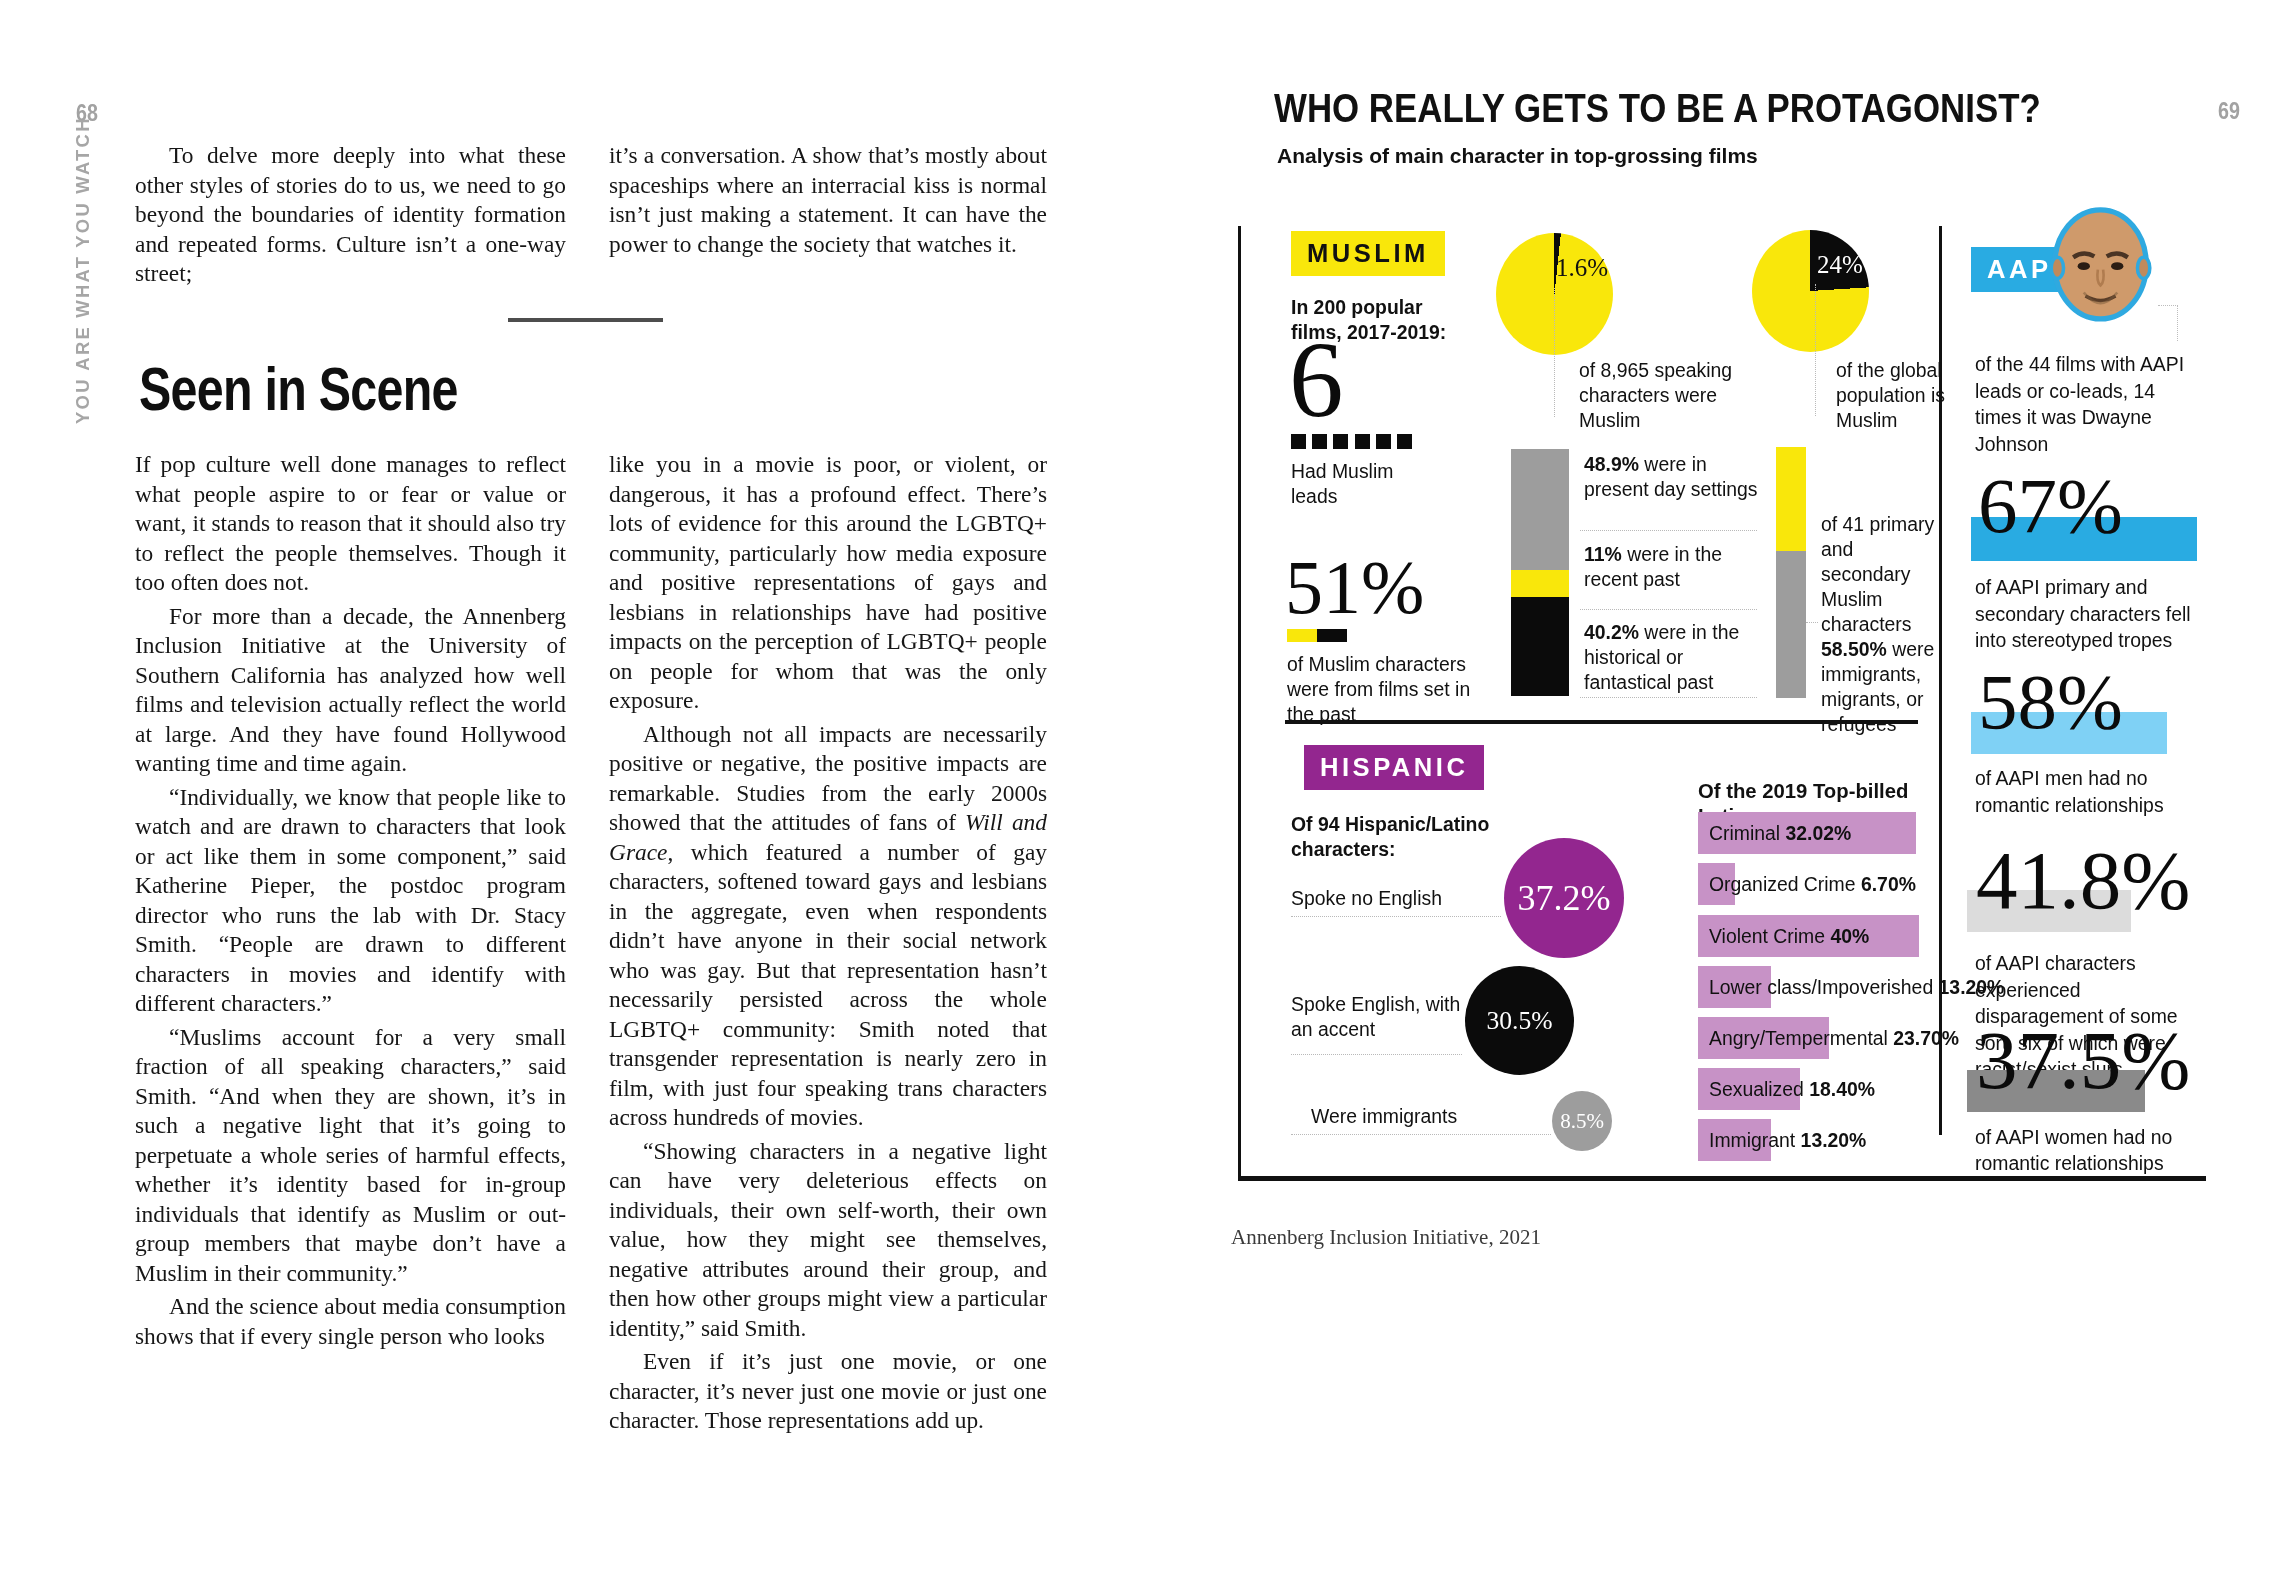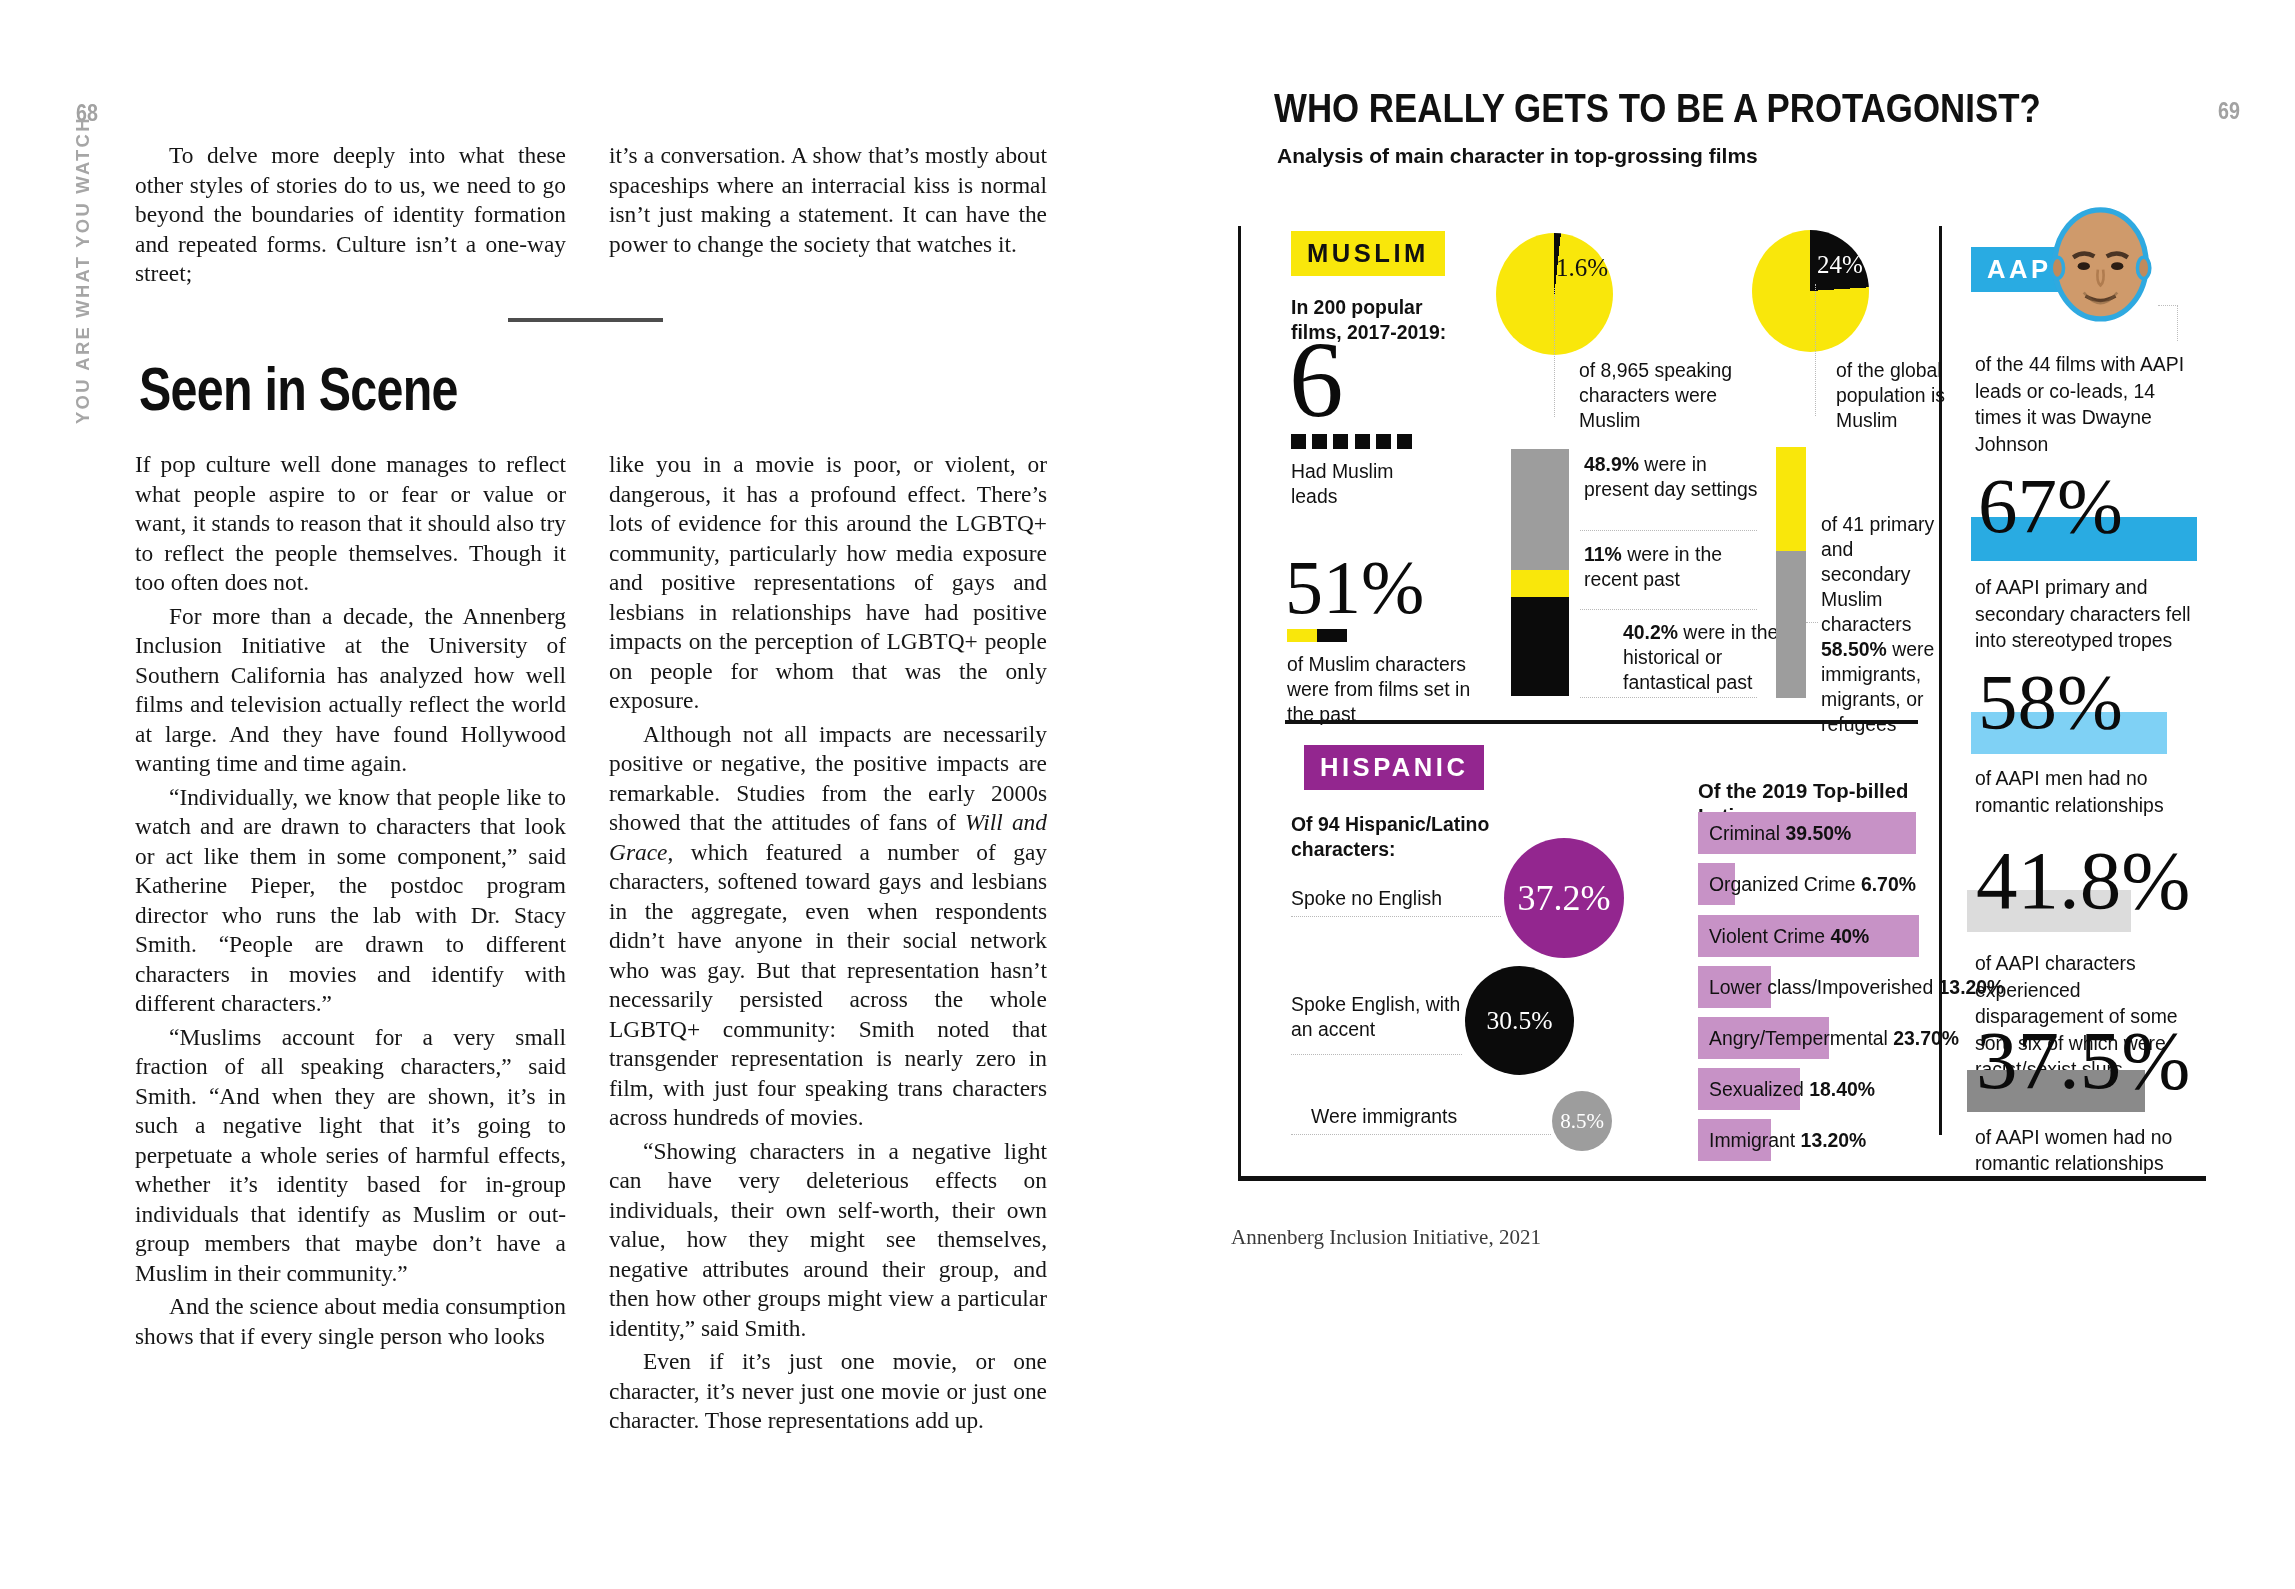--- a/index.html
+++ b/index.html
@@ -140,21 +140,21 @@
       <div style="height:99px;background:#0b0b0b;"></div>
     </div>
     <div class="info-text" style="left:1584px;top:452px;width:190px;">
       <b>48.9%</b><span> were in present day settings</span>
     </div>
     <div class="leader-h" style="left:1580px;top:530px;width:177px;"></div>
     <div class="info-text" style="left:1584px;top:542px;width:190px;">
       <b>11%</b><span> were in the recent past</span>
     </div>
     <div class="leader-h" style="left:1580px;top:609px;width:177px;"></div>
-    <div class="info-text" style="left:1584px;top:620px;width:190px;margin-left:39px;">
+    <div class="info-text" style="left:1584px;top:620px;width:190px;">
       <b>40.2%</b><span> were in the historical or fantastical past</span>
     </div>
     <div class="leader-h" style="left:1580px;top:697px;width:177px;"></div>
 
     <div class="vbar" style="left:1776px;top:447px;width:30px;">
       <div style="height:104px;background:#F9E70B;"></div>
       <div style="height:147px;background:#9D9D9D;"></div>
     </div>
     <div class="leader-h" style="left:1806px;top:622px;width:12.4px;"></div>
     <div class="info-text" style="left:1821px;top:512px;width:122px;">
@@ -179,21 +179,21 @@
     <div class="info-text" style="left:1291px;top:1104px;width:203px;margin-left:20px;">Were immigrants</div>
     <div class="leader-h" style="left:1291px;top:1134px;width:260px;"></div>
     <div class="circle" style="left:1552px;top:1091px;width:60px;height:60px;background:#9D9D9D;font-size:21px;">
       <span>8.5%</span>
     </div>
 
     <div class="info-bold" style="left:1698px;top:779px;width:265px;font-size:20.3px;">Of the 2019 Top-billed Latinos:</div>
 
     <div class="tropebar" style="left:1698px;top:812px;width:218px;"></div>
     <div class="trope-label" style="left:1709px;top:812px;">
-      <span>Criminal </span><b>39.50%</b></div>
+      <span>Criminal </span><b>32.02%</b></div>
 
     <div class="tropebar" style="left:1698px;top:863px;width:37px;"></div>
     <div class="trope-label" style="left:1709px;top:863px;">
       <span>Organized Crime </span><b>6.70%</b></div>
 
     <div class="tropebar" style="left:1698px;top:915px;width:221px;"></div>
     <div class="trope-label" style="left:1709px;top:915px;">
       <span>Violent Crime </span><b>40%</b></div>
 
     <div class="tropebar" style="left:1698px;top:966px;width:73px;"></div>

